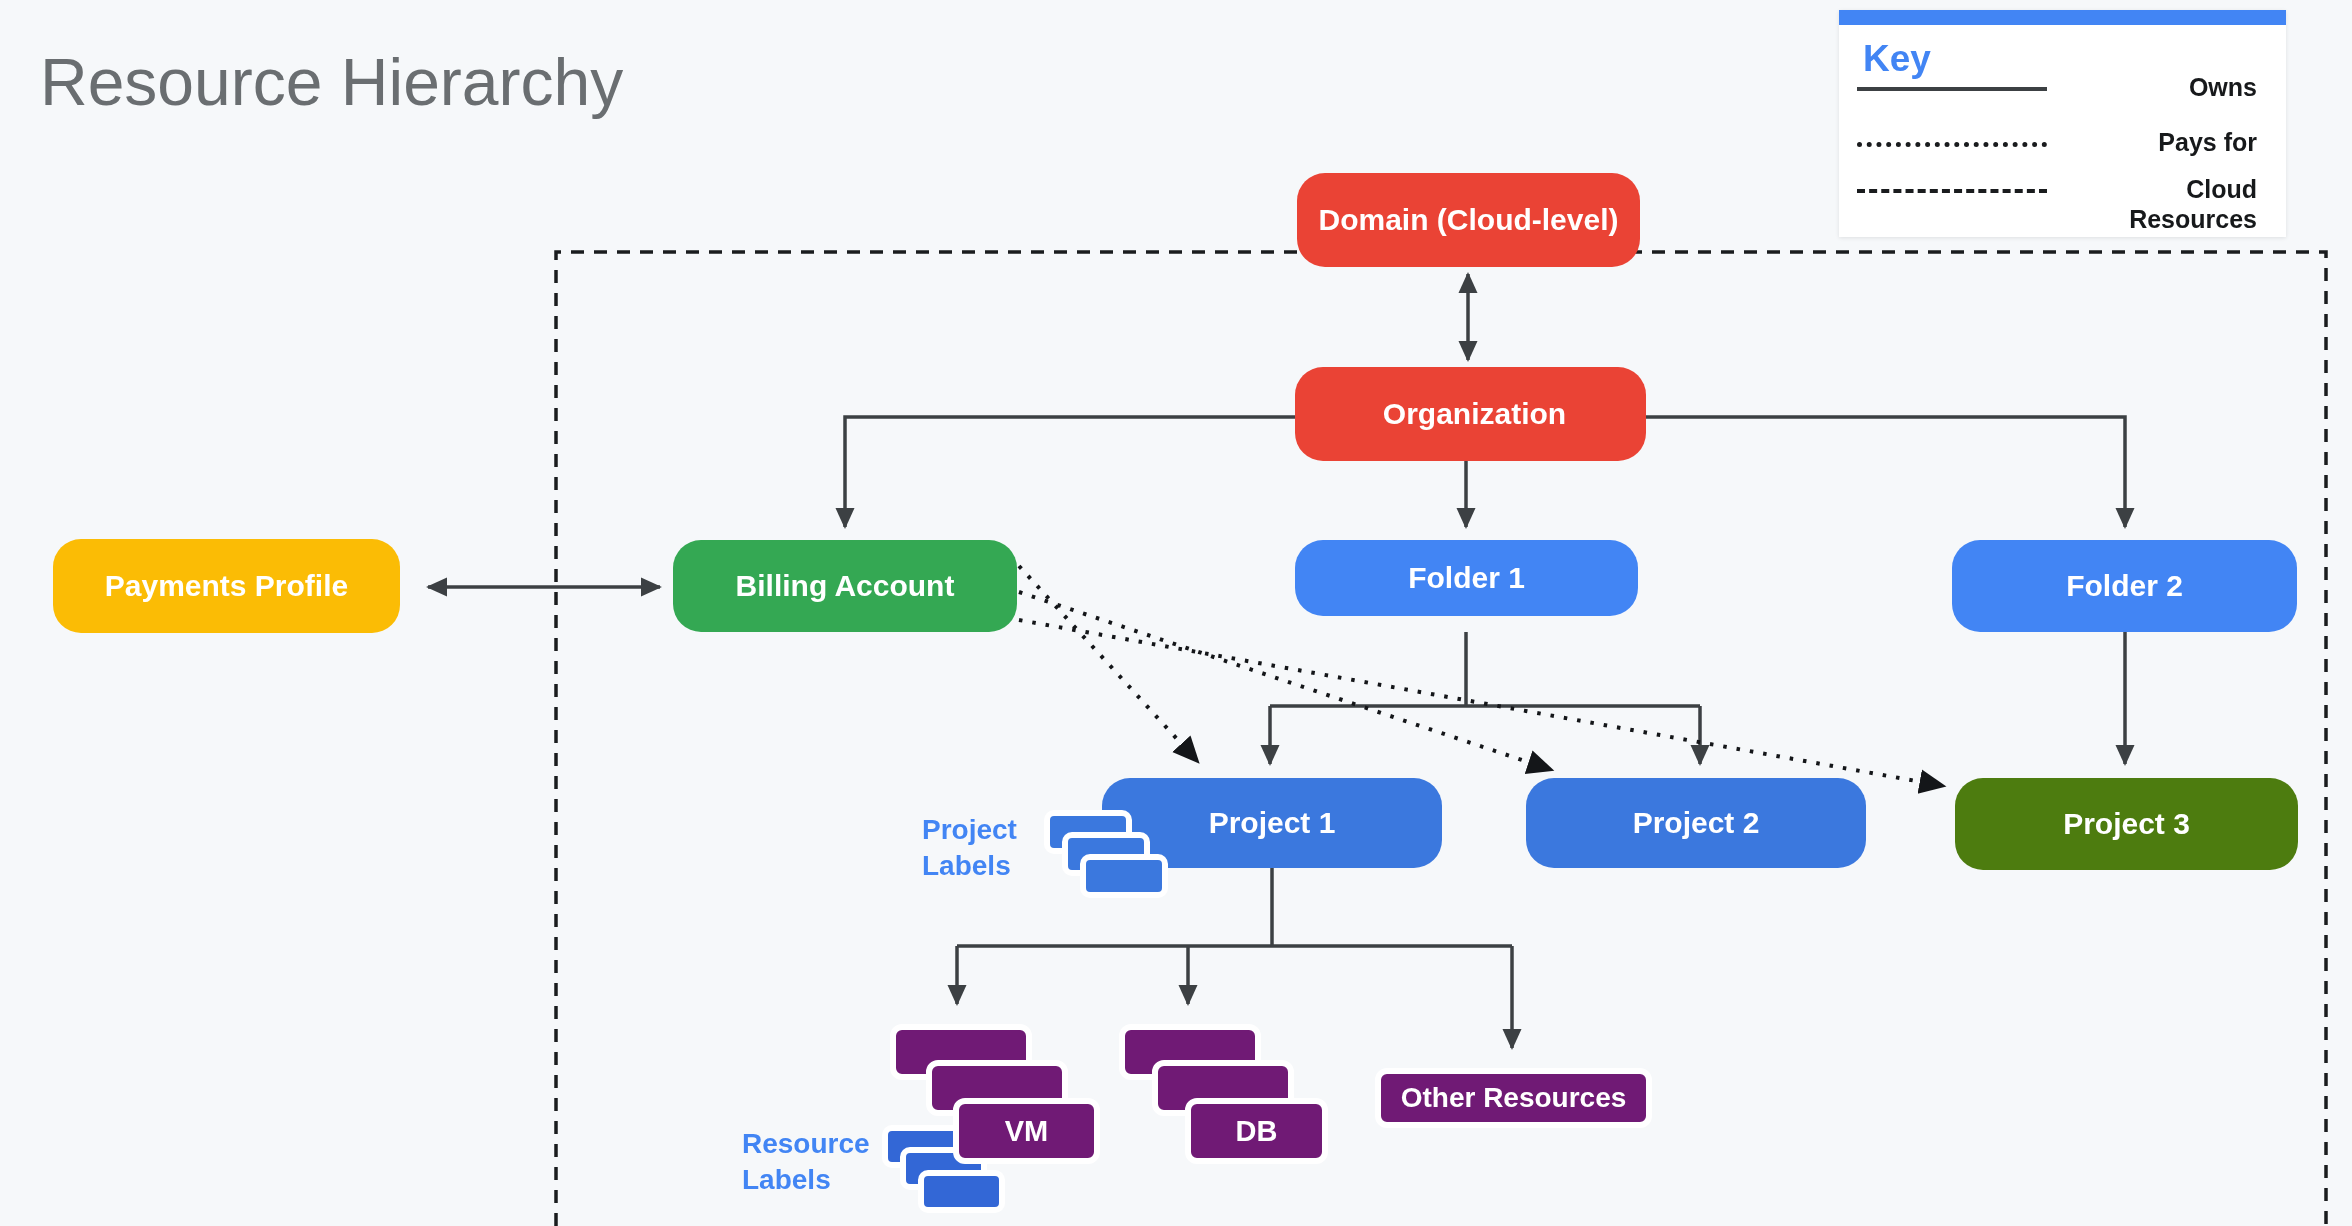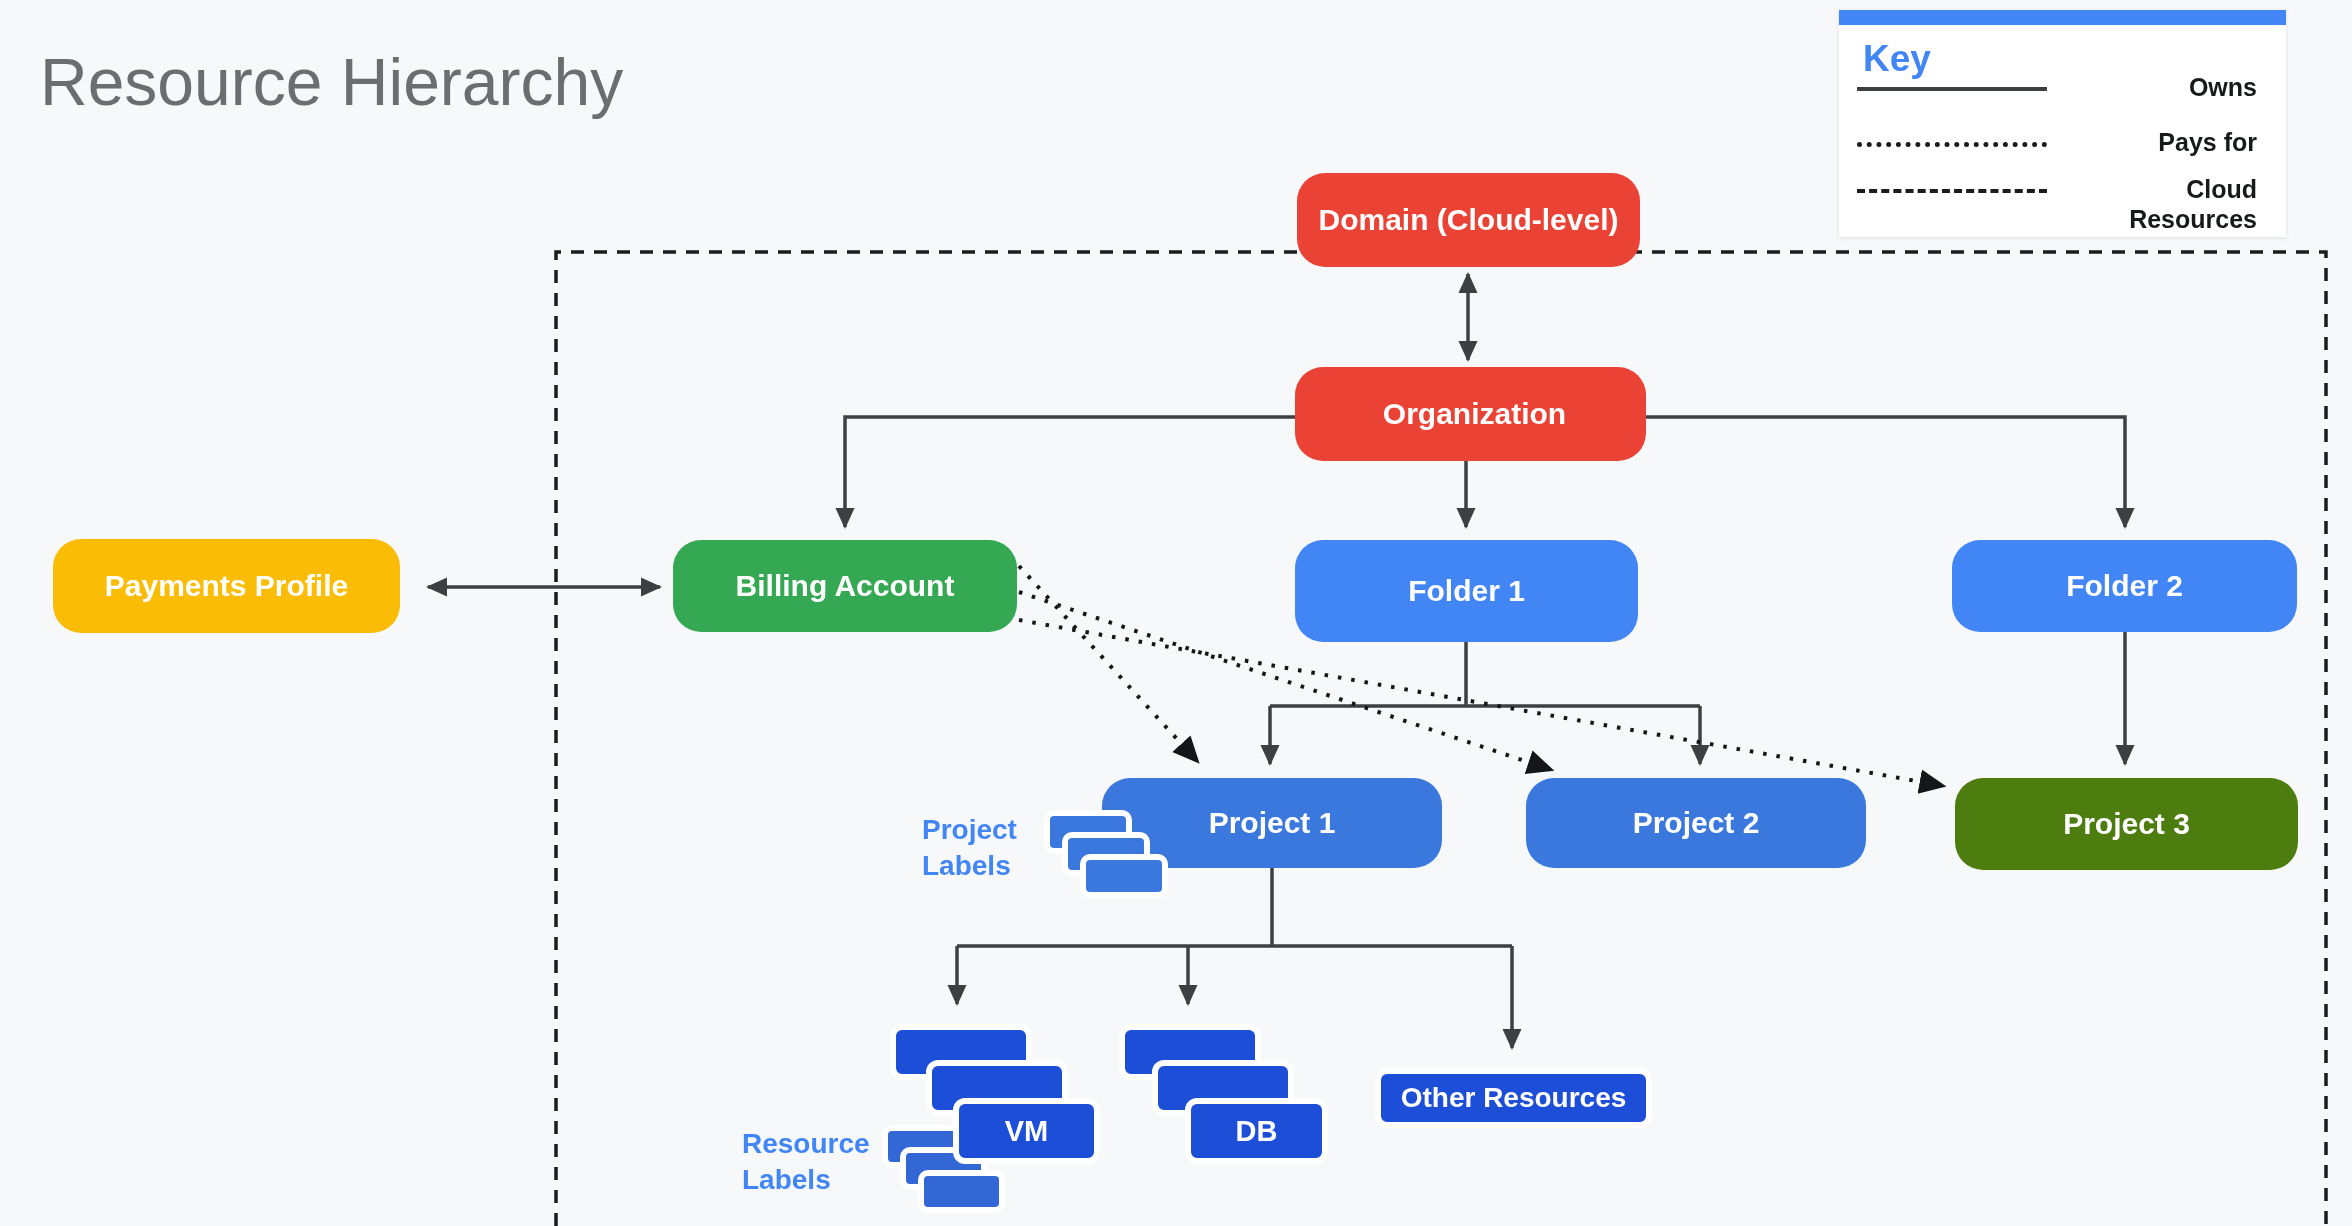--- a/index.html
+++ b/index.html
@@ -19,21 +19,21 @@
   
   .node{
     position:absolute;display:flex;align-items:center;justify-content:center;
     color:#fff;font-weight:bold;font-size:30px;border-radius:28px;
     text-align:center;
   }
   .n-domain   {left:1297px;top:173px;width:343px;height:94px;}
   .n-org      {left:1295px;top:367px;width:343px;height:94px;}
   .n-payments {left:53px;  top:539px;width:347px;height:94px;}
   .n-billing  {left:673px; top:540px;width:344px;height:92px;}
-  .n-folder1  {left:1295px;top:540px;width:343px;height:102px;}
+  .n-folder1  {left:1295px;top:540px;width:343px;height:76px;}
   .n-folder2  {left:1952px;top:540px;width:345px;height:92px;}
   .n-project1 {left:1102px;top:778px;width:340px;height:90px;}
   .n-project2 {left:1526px;top:778px;width:340px;height:90px;}
   .n-project3 {left:1955px;top:778px;width:343px;height:92px;}
 
   
   .key-box{
     position:absolute;left:1839px;top:10px;width:447px;height:227px;
     background:#ffffff;box-shadow:0 1px 4px rgba(0,0,0,0.10);
   }
@@ -56,21 +56,21 @@
   .tag{
     position:absolute;border:6px solid #ffffff;border-radius:10px;
     box-sizing:border-box;background:#3B78DE;
   }
   .tag.small{width:88px;height:44px;}
   .pl1{left:1044px;top:810px;z-index:3;}
   .pl2{left:1062px;top:832px;z-index:4;}
   .pl3{left:1080px;top:854px;z-index:5;}
 
   .res{position:absolute;border:6px solid #ffffff;border-radius:12px;box-sizing:border-box;
-       background:#1d4ed8;color:#fff;font-weight:bold;
+       background:#701a75;color:#fff;font-weight:bold;
        display:flex;align-items:center;justify-content:center;}
   .vm1{left:890px; top:1024px;width:142px;height:56px;z-index:1;}
   .vm2{left:926px; top:1060px;width:142px;height:56px;z-index:2;}
   .vm3{left:953px; top:1098px;width:147px;height:66px;z-index:5;font-size:29px;}
   .rl1{left:882px; top:1125px;width:87px;height:43px;border-radius:10px;background:#3367D6;z-index:3;}
   .rl2{left:900px; top:1147px;width:87px;height:43px;border-radius:10px;background:#3367D6;z-index:4;}
   .rl3{left:918px; top:1170px;width:87px;height:43px;border-radius:10px;background:#3367D6;z-index:6;}
   .db1{left:1119px;top:1024px;width:142px;height:56px;z-index:1;}
   .db2{left:1152px;top:1060px;width:142px;height:56px;z-index:2;}
   .db3{left:1185px;top:1098px;width:143px;height:66px;z-index:3;font-size:29px;}

